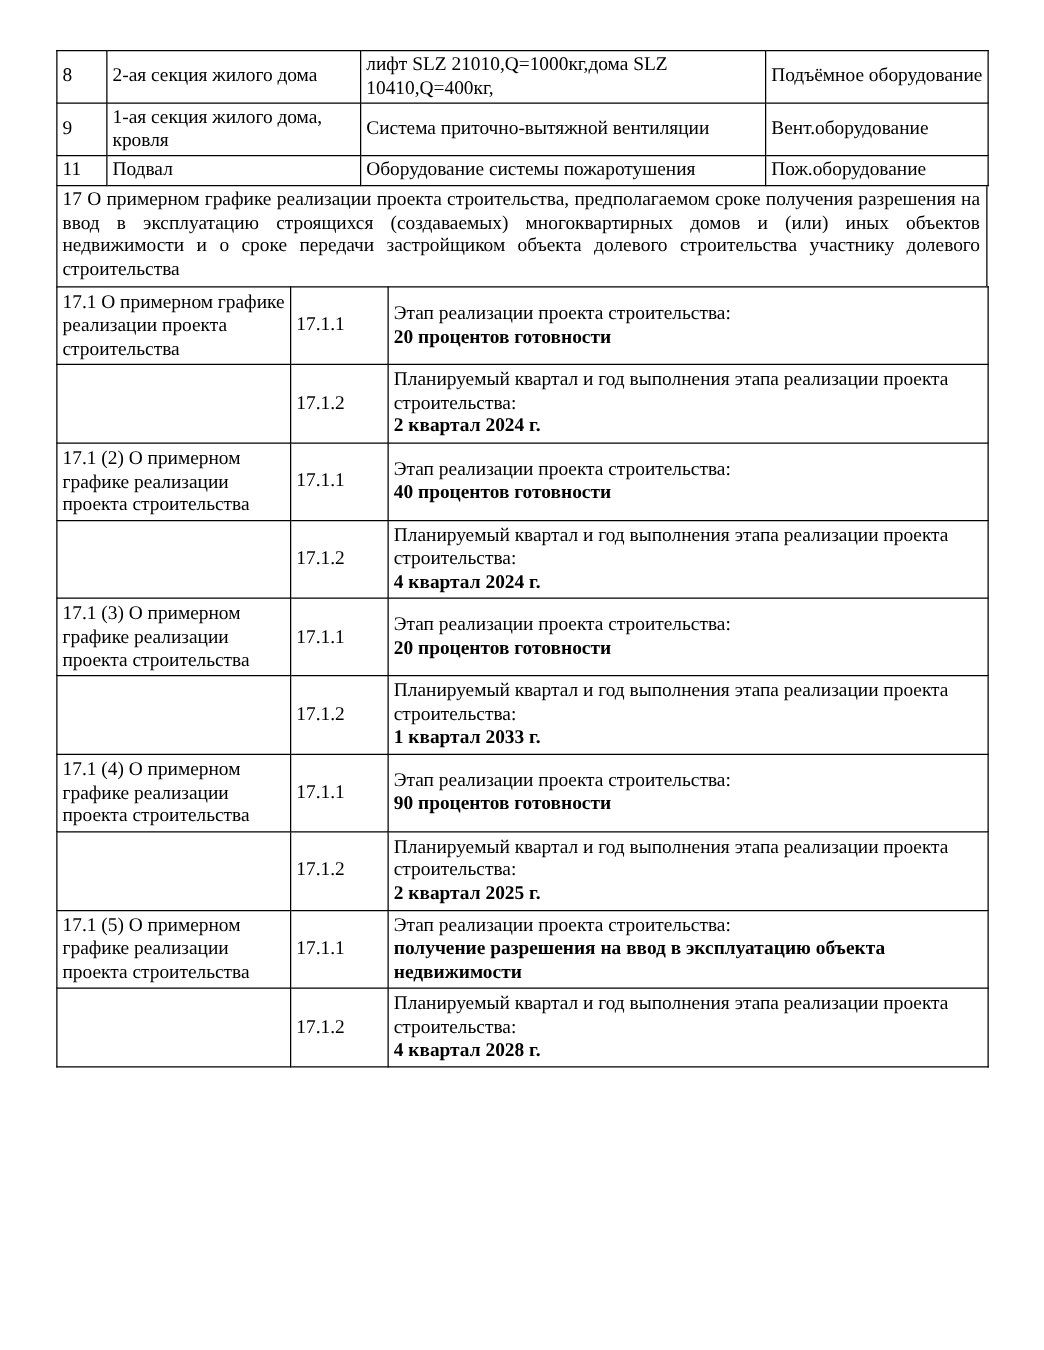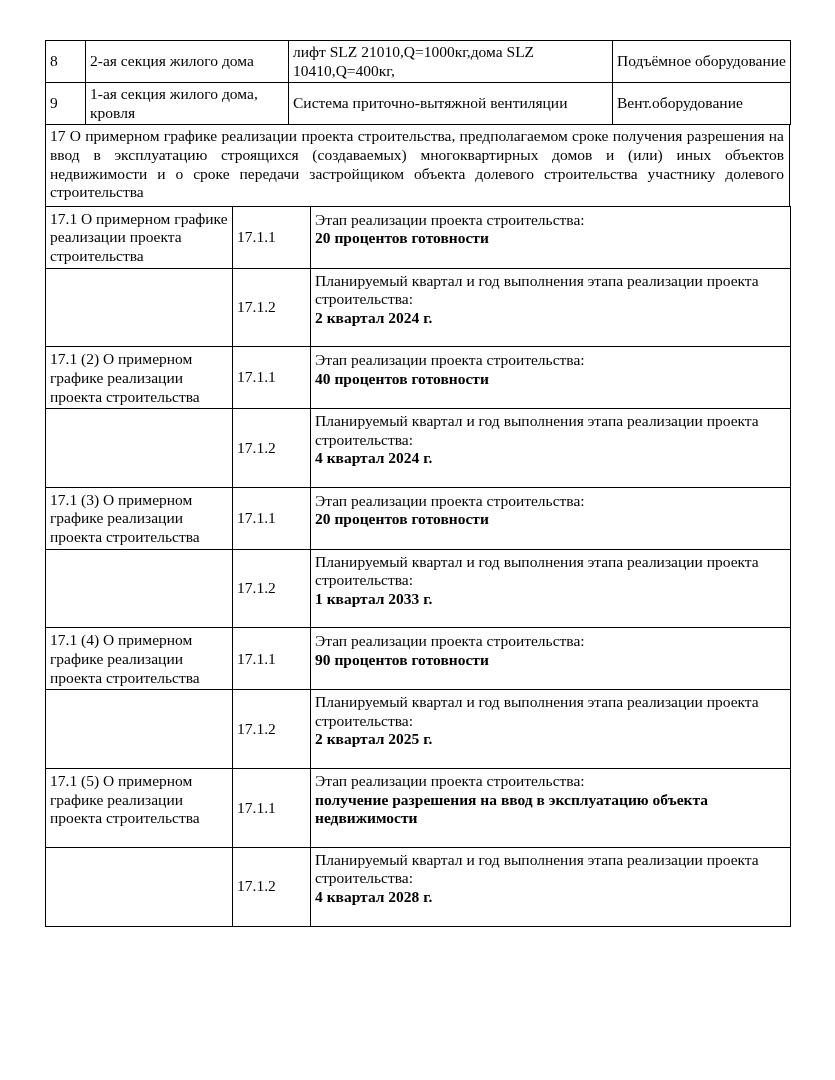--- a/index.html
+++ b/index.html
@@ -43,21 +43,21 @@
     border-right: 1px solid #000;
     padding: 2px 5px 4px 4px;
     text-align: justify;
   }
   
   .col-title { width: 187px; }
   .col-code  { width: 78px; }
   .col-text  { width: 480px; }
   .schedule-table td.title-cell { vertical-align: top; padding-top: 3px; }
   .schedule-table td.code-cell  { vertical-align: middle; }
-  .schedule-table td.text-cell  { vertical-align: middle; padding-top: 3px; padding-bottom: 19px; margin-top: 16px; }
+  .schedule-table td.text-cell  { vertical-align: middle; padding-top: 3px; padding-bottom: 3px; margin-top: 16px; }
   .value { font-weight: bold; }
 </style>
 </head>
 <body>
 
 <div class="page">
 
   <table class="top-table">
     <colgroup>
       <col class="col-num">
@@ -70,20 +70,26 @@
         <td>8</td>
         <td>2-ая секция жилого дома</td>
         <td>лифт SLZ 21010,Q=1000кг,дома SLZ 10410,Q=400кг,</td>
         <td>Подъёмное оборудование</td>
       </tr>
       <tr>
         <td>9</td>
         <td>1-ая секция жилого дома, кровля</td>
         <td>Система приточно-вытяжной вентиляции</td>
         <td>Вент.оборудование</td>
+      </tr>
+      <tr>
+        <td>11</td>
+        <td>Подвал</td>
+        <td>Оборудование системы пожаротушения</td>
+        <td>Пож.оборудование</td>
       </tr>
     </tbody>
   </table>
 
   <div class="section-heading">17 О примерном графике реализации проекта строительства, предполагаемом сроке получения разрешения на ввод в эксплуатацию строящихся (создаваемых) многоквартирных домов и (или) иных объектов недвижимости и о сроке передачи застройщиком объекта долевого строительства участнику долевого строительства</div>
 
   <table class="schedule-table">
     <colgroup>
       <col class="col-title">
         <col class="col-code">

